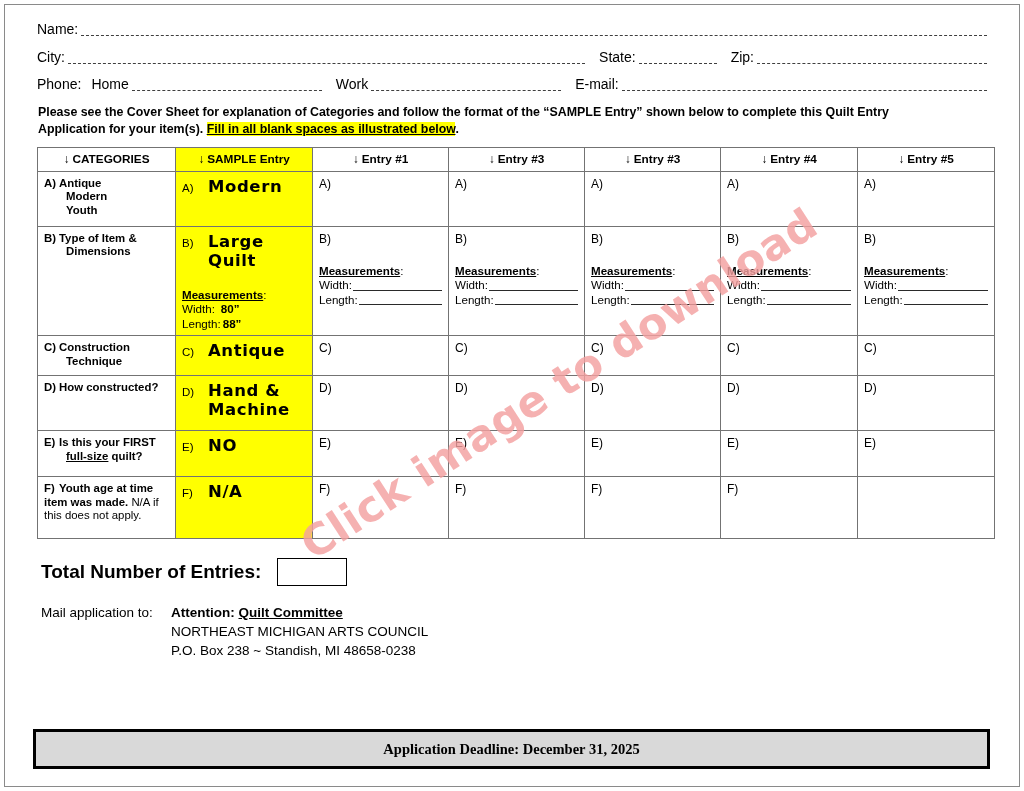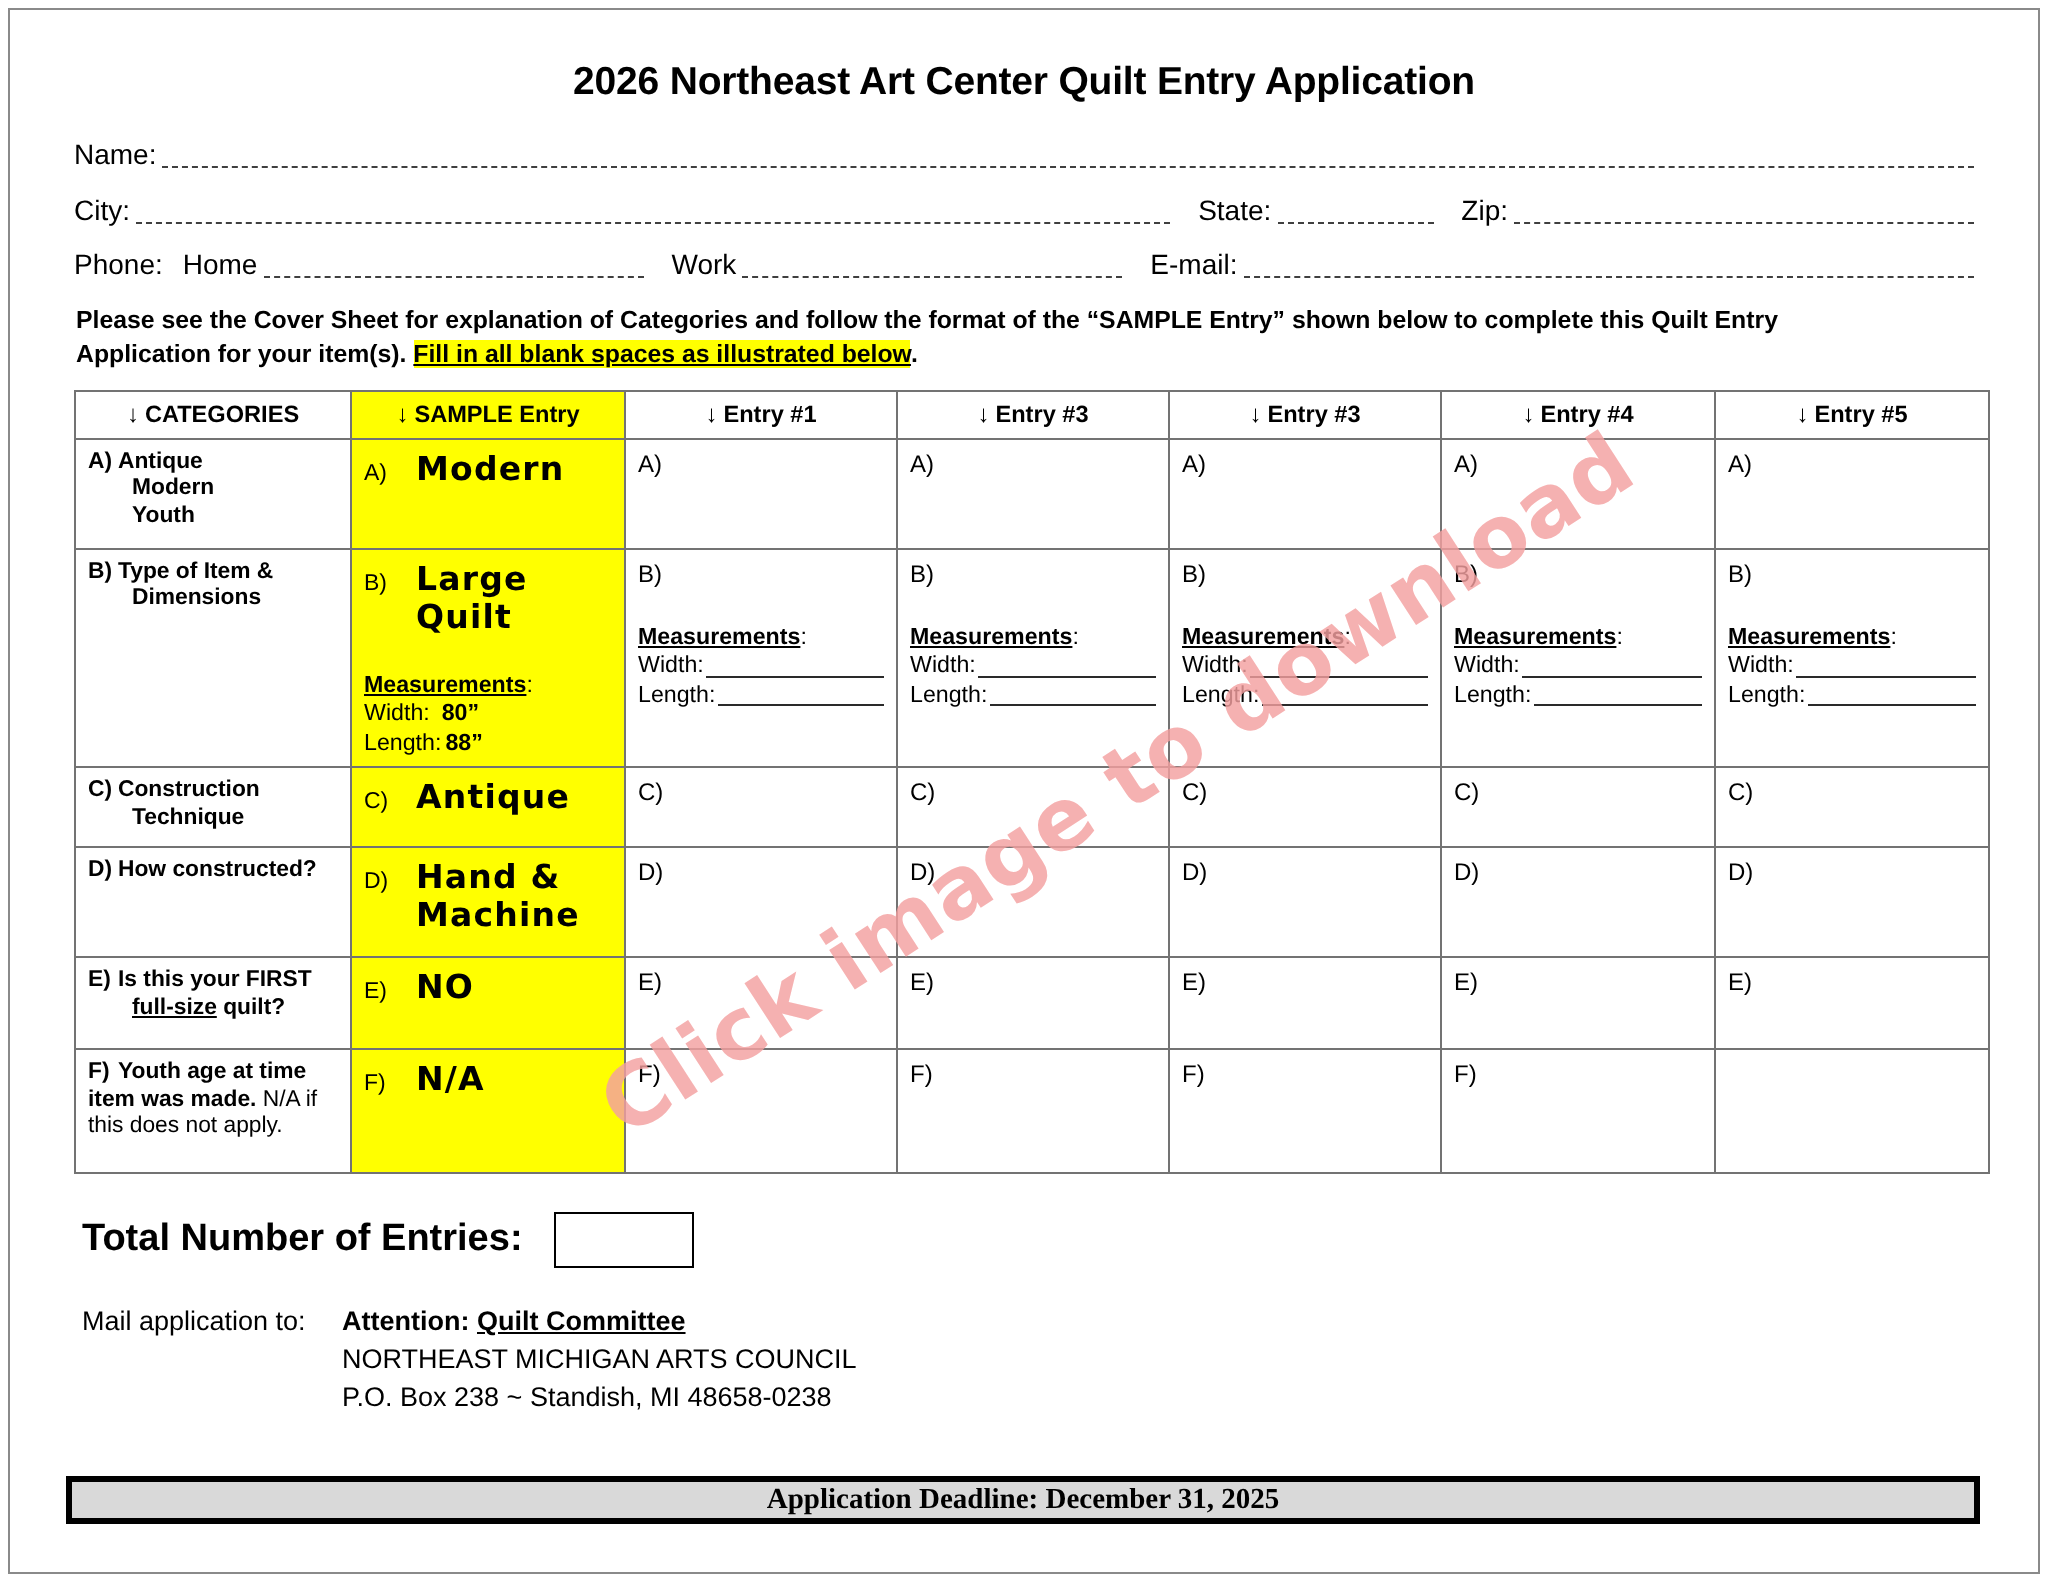--- a/index.html
+++ b/index.html
@@ -131,21 +131,21 @@
 
   .mail { display:flex; margin:17px 0 0 36px; font-size:13.5px; }
   .mail .m1 { width:130px; flex:0 0 130px; line-height:19px; }
   .mail .m2 { line-height:19px; }
   .m2 .a1 { font-weight:bold; }
 
   
   .deadline {
     position:absolute;
     left:28px; top:708px;
-    width:957px; height:24px;
+    width:957px; height:40px;
     background:#d9d9d9;
     border:3px solid #000;
     display:flex; align-items:center; justify-content:center;
     font-family:"Liberation Serif", serif;
     font-size:14.5px;
     font-weight:bold;
   }
 
   
   .watermark {
@@ -164,21 +164,20 @@
     white-space:nowrap;
     letter-spacing:0.5px;
   }
 </style>
 </head>
 <body>
 
 <div id="page">
 <div id="inner">
 
-  <div class="title">2026 Northeast Art Center Quilt Entry Application</div>
 
   <div class="fields">
     <div class="frow">
       <span class="flabel">Name:</span>
       <span class="fline dash"></span>
     </div>
     <div class="frow">
       <span class="flabel">City:</span>
       <span class="fline dash"></span>
       <span class="gap"></span>

